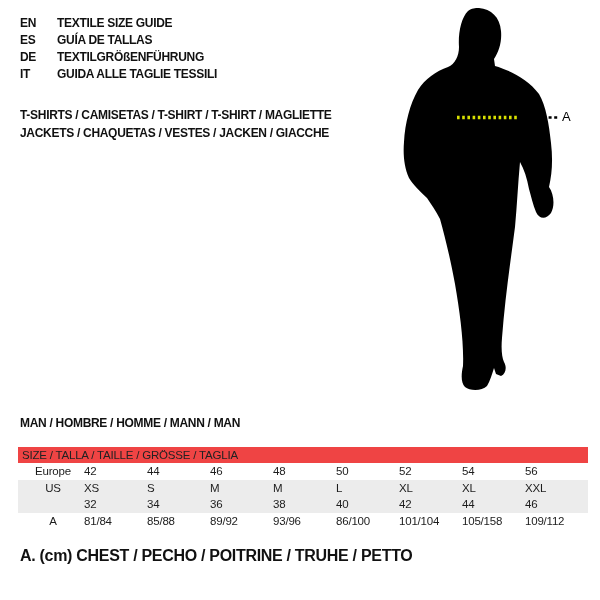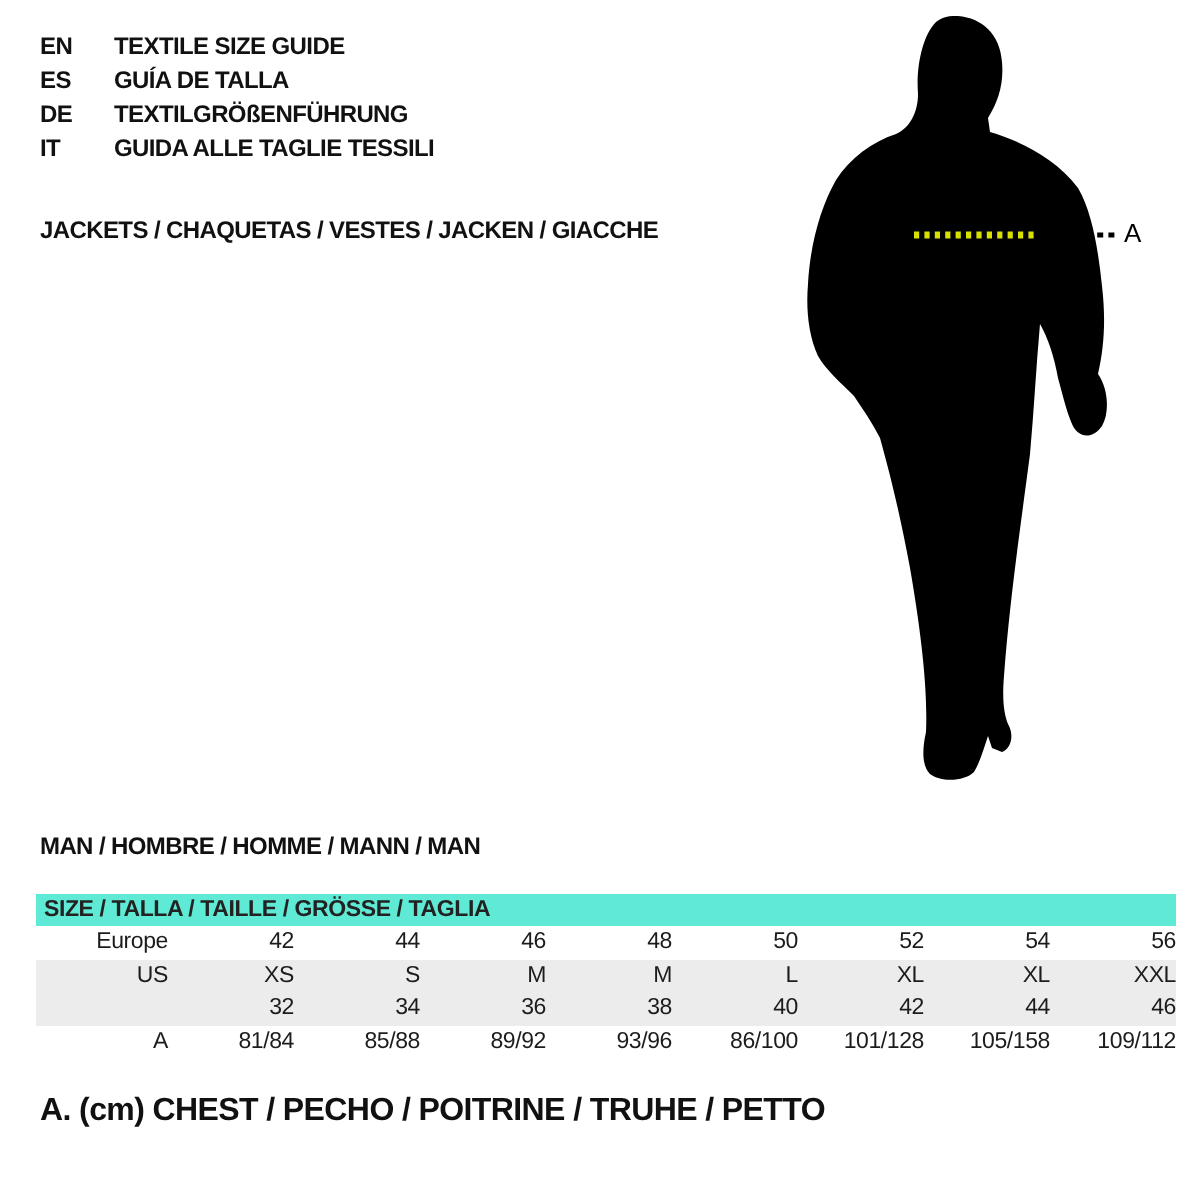--- a/index.html
+++ b/index.html
@@ -23,55 +23,56 @@
   
   .section-title { position:absolute; left:20px; top:416px; font-size:12px; font-weight:bold; letter-spacing:-0.3px; }
 
   
   .size-table {
     position:absolute; left:18px; top:447px; width:570px;
     border-collapse:collapse; table-layout:fixed;
     font-size:11.5px; letter-spacing:-0.2px; color:#1c1c1c;
   }
   .size-table th {
-    background:#5eead4; font-weight:bold; text-align:left;
+    background:#ef4444; font-weight:normal; text-align:left;
     height:16px; line-height:16px; padding:0 0 0 4px; font-size:11.5px; color:#222;
   }
-  .size-table td { height:16.5px; line-height:16.5px; padding:0; text-align:right; font-weight:normal; }
-  .size-table td.rowlabel { text-align:right; padding-left:4px; }
+  .size-table td { height:16.5px; line-height:16.5px; padding:0; text-align:left; font-weight:normal; }
+  .size-table td.rowlabel { text-align:center; padding-left:4px; }
   .size-table tr.shaded { background:#ececec;padding-left:28px; }
 
   
   .footnote { position:absolute; left:20px; top:547px; font-size:16px; font-weight:bold; letter-spacing:-0.3px; }
 </style>
 </head>
 <body>
 
 <div class="page">
 
   <div class="langs">
     <div class="lang-row">
       <span class="lang-code">EN</span>
       <span class="lang-label">TEXTILE SIZE GUIDE</span>
     </div>
     <div class="lang-row">
       <span class="lang-code">ES</span>
-      <span class="lang-label">GUÍA DE TALLA</span>
+      <span class="lang-label">GUÍA DE TALLAS</span>
     </div>
     <div class="lang-row">
       <span class="lang-code">DE</span>
       <span class="lang-label">TEXTILGRÖßENFÜHRUNG</span>
     </div>
     <div class="lang-row">
       <span class="lang-code">IT</span>
       <span class="lang-label">GUIDA ALLE TAGLIE TESSILI</span>
     </div>
   </div>
 
   <div class="cats">
+    <div>T-SHIRTS / CAMISETAS / T-SHIRT / T-SHIRT / MAGLIETTE</div>
     <div>JACKETS / CHAQUETAS / VESTES / JACKEN / GIACCHE</div>
   </div>
 
   <svg class="figure" viewBox="380 0 220 400" width="220" height="400" xmlns="http://www.w3.org/2000/svg">
     <path fill="#000000" d="
       M 479 8
       C 491 9 500 17 501 31
       C 502 42 499 51 494 59
       L 495 66
       C 509 70 528 79 539 94
@@ -156,21 +157,21 @@
       <td>44</td>
       <td>46</td>
     </tr>
     <tr>
       <td class="rowlabel">A</td>
       <td>81/84</td>
       <td>85/88</td>
       <td>89/92</td>
       <td>93/96</td>
       <td>86/100</td>
-      <td>101/128</td>
+      <td>101/104</td>
       <td>105/158</td>
       <td>109/112</td>
     </tr>
   </tbody>
     </table>
 
   <div class="footnote">A. (cm) CHEST / PECHO / POITRINE / TRUHE / PETTO</div>
 
 </div>
 

